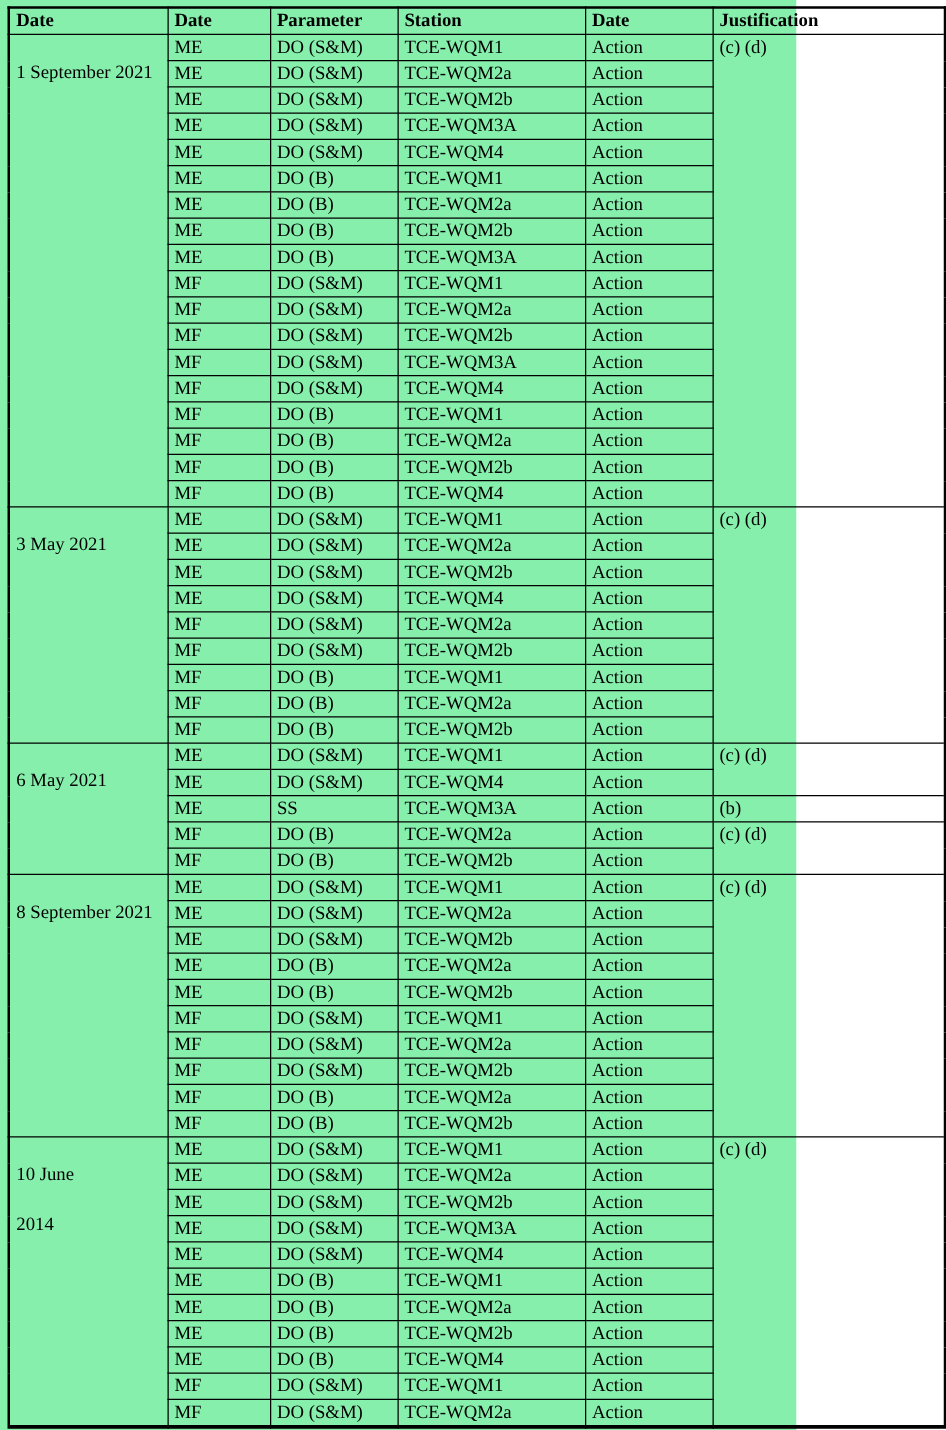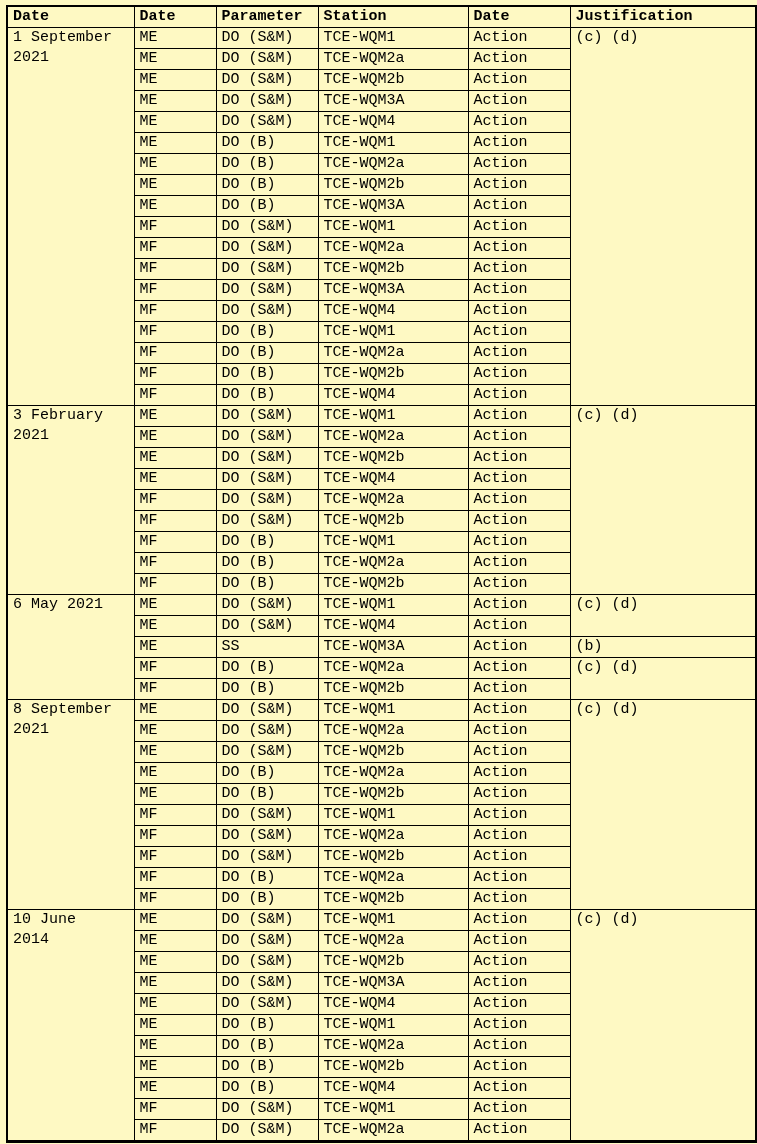--- a/index.html
+++ b/index.html
@@ -9,24 +9,23 @@
     width: 757px;
     height: 1144px;
     overflow: hidden;
   }
   body {
     font-family: "Liberation Serif", "DejaVu Serif", serif;
     color: #000000;
   }
   .page {
     position: relative;
-    width: 757px;
+    width: 637px;
     height: 1144px;
-    background: #fef9c3;
-    font-family: Liberation Mono, monospace;
+    background: #86efac;
   }
   table.data-table {
     position: absolute;
     left: 6px;
     top: 5px;
     width: 749px;
     border-collapse: collapse;
     table-layout: fixed;
     border: 2px solid #000000;
     border-bottom-width: 3px;
@@ -44,20 +43,21 @@
     overflow: hidden;
   }
   .data-table th {
     font-weight: bold;
   }
   .data-table td.date-cell {
     white-space: normal;
   }
   .data-table td.date-cell div {
     line-height: 20px;
+    margin-top: 20px;
   }
 </style>
 </head>
 <body>
 
 <div class="page">
   <table class="data-table">
     <colgroup id="table-colgroup">
         <col style="width: 127px;">
         <col style="width: 82px;">
@@ -184,21 +184,21 @@
           <td>Action</td>
         </tr>
         <tr>
           <td>MF</td>
           <td>DO (B)</td>
           <td>TCE-WQM4</td>
           <td>Action</td>
         </tr>
         <tr>
           <td rowspan="9" class="date-cell">
-            <div>3 February 2021</div>
+            <div>3 May 2021</div>
           </td>
           <td>ME</td>
           <td>DO (S&amp;M)</td>
           <td>TCE-WQM1</td>
           <td>Action</td>
           <td rowspan="9" class="just-cell">(c) (d)</td>
         </tr>
         <tr>
           <td>ME</td>
           <td>DO (S&amp;M)</td>

